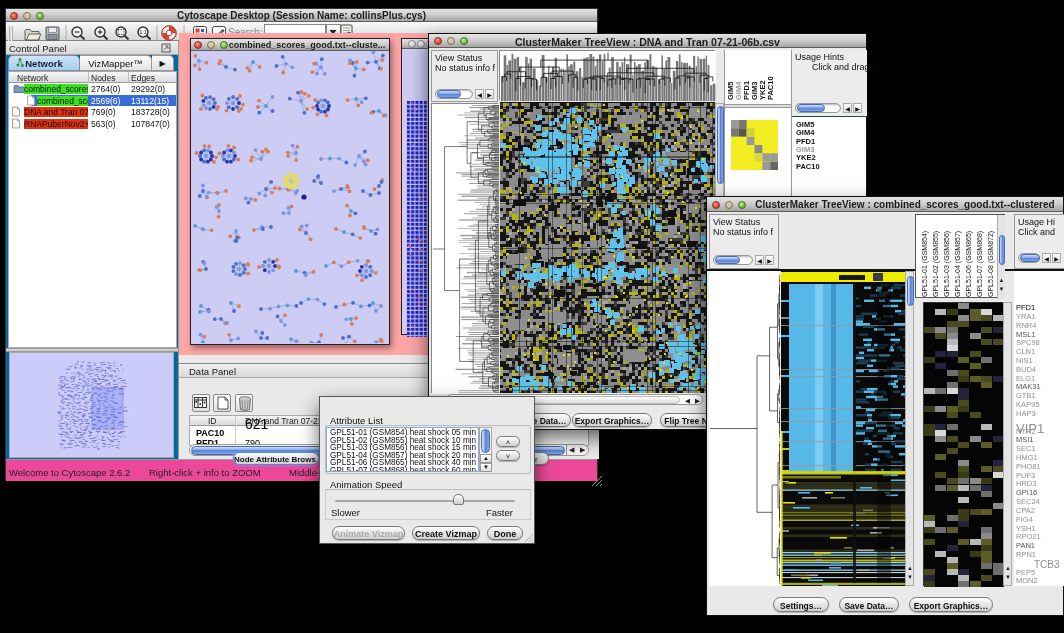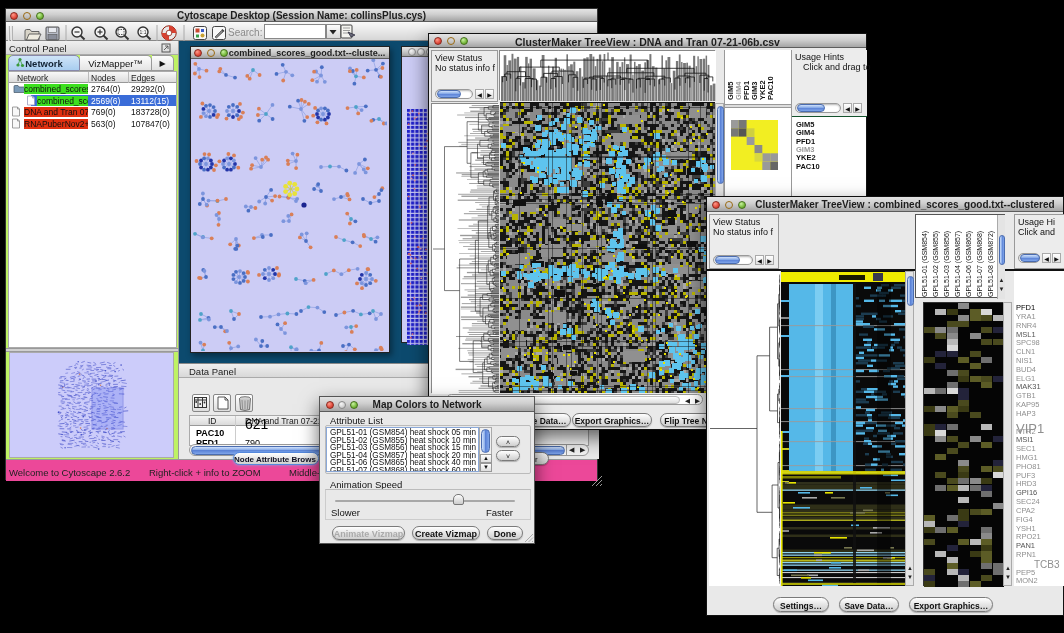--- a/index.html
+++ b/index.html
@@ -87,21 +87,21 @@
         <path d="M1.5 3 L8.5 3 L5 7.5 Z" fill="#222"></path>
       </svg>
       <svg width="18" height="18" viewBox="0 0 18 18" style="position:absolute;left:334px;top:1px">
         <rect x="1" y="2" width="11" height="13" rx="1" fill="#f4f4f0" stroke="#444" stroke-width="1"></rect>
         <line x1="3" y1="5" x2="10" y2="5" stroke="#888" stroke-width="0.8"></line>
         <line x1="3" y1="7.5" x2="10" y2="7.5" stroke="#888" stroke-width="0.8"></line>
         <line x1="3" y1="10" x2="10" y2="10" stroke="#888" stroke-width="0.8"></line>
         <path d="M8 9 L15 12 L11 14 Z" fill="#667" stroke="#223" stroke-width="0.7"></path>
       </svg>
     </div>
-    <div class="abs" style="left:0;top:32px;width:173px;height:418px;background:#bef264;border-right:1px solid #999">
+    <div class="abs" style="left:0;top:32px;width:173px;height:418px;background:#0369a1;border-right:1px solid #999">
       <div class="abs" style="left:0;top:0;width:100%;height:14px;background:linear-gradient(#efefef,#d8d8d8);border-bottom:1px solid #aaa">
         <span class="lbl" style="left:3px;top:2px;font-size:9.5px;color:#222">Control Panel</span>
         <svg width="10" height="10" viewBox="0 0 10 10" style="position:absolute;left:155px;top:2px">
           <rect x="1" y="1" width="8" height="8" fill="none" stroke="#555" stroke-width="1"></rect>
           <path d="M3 7 L7 3 M7 3 l-3 0 M7 3 l0 3" stroke="#555" stroke-width="0.9" fill="none"></path>
         </svg>
       </div>
       <div class="abs" style="left:2px;top:14px;width:169px;height:16px">
         <div class="abs" style="left:0;top:0;width:72px;height:16px;background:linear-gradient(#cfe4f8,#a8cdf0);border:1px solid #88a;border-radius:5px 5px 0 0;text-align:center;font-size:9.5px;font-weight:bold;color:#123;padding-top:2px">Network</div>
         <svg width="9" height="11" viewBox="0 0 9 11" style="position:absolute;left:8px;top:2px">
@@ -226,21 +226,21 @@
           <circle cx="71.4" cy="81.7" r="0.8" fill="#4451c8"></circle>
           <circle cx="95.7" cy="22.7" r="0.8" fill="#5560d0"></circle>
           <rect x="82" y="35" width="31" height="41" fill="#6677ee" opacity="0.3" stroke="#2233cc" stroke-width="1.2"></rect>
         </svg></div>
     </div>
     <div class="abs" style="left:0;top:450px;width:100%;height:22px;background:#ec4899;border-top:1px solid #999;font-size:9.5px;color:#222">
       <span class="lbl" style="left:3px;top:7px">Welcome to Cytoscape 2.6.2</span>
       <span class="lbl" style="left:143px;top:7px">Right-click + info to  ZOOM</span>
       <span class="lbl" style="left:283px;top:7px">Middle-click + drag to  PAN</span>
     </div>
-    <div class="abs" style="left:173px;top:32px;width:420px;height:322px;background:#0c4a6e;overflow:hidden">
+    <div class="abs" style="left:173px;top:24px;width:420px;height:322px;background:#fca5a5;overflow:hidden">
       <div class="abs" style="left:11px;top:5px;width:200px;height:307px;border:1px solid #222;background:#ccccf5;box-shadow:2px 3px 6px rgba(0,0,0,.4)">
         <div class="tb" style="height:12px">
           <div class="tt" style="top:1px;left:36px;right:2px;font-size:9px">combined_scores_good.txt--cluste...</div>
           <div class="mb r" style="left:3px;top:2px"></div>
           <div class="mb y" style="left:16px;top:2px"></div>
           <div class="mb g" style="left:29px;top:2px"></div>
         </div>
         <div class="abs" style="left:0;top:12px;width:198px;height:293px;overflow:hidden"><svg width="196" height="292" viewBox="0 0 196 292" style="">
             <path d="M8.0 9.9L4.3 4.8 M8.0 9.9L3.9 14.5 M8.0 9.9L15.5 11.7 M8.0 9.9L8.5 18.1 M35.0 15.9L29.3 9.8 M35.0 15.9L28.3 12.4 M35.0 15.9L44.0 18.6 M62.0 11.0L58.7 19.7 M62.0 11.0L68.6 16.0 M62.0 11.0L56.3 16.9 M95.0 12.8L91.7 5.8 M95.0 12.8L85.5 14.9 M95.0 12.8L92.2 21.5 M95.0 12.8L101.3 16.3 M130.0 16.5L125.1 12.5 M130.0 16.5L133.8 22.8 M130.0 16.5L121.3 21.2 M130.0 16.5L130.8 8.2 M130.0 16.5L126.0 22.7 M130.0 16.5L123.1 12.7 M165.0 17.3L161.8 12.0 M165.0 17.3L159.0 9.4 M165.0 17.3L163.4 24.7 M165.0 17.3L172.8 18.4 M165.0 17.3L158.9 12.2 M165.0 17.3L165.7 10.9 M185.0 10.8L188.8 17.4 M185.0 10.8L191.9 4.6 M185.0 10.8L182.3 1.2 M185.0 10.8L191.4 9.0 M185.0 10.8L190.0 17.8 M185.0 10.8L176.7 11.6 M18.0 52.0L24.0 52.0 M18.0 52.0L22.6 55.9 M18.0 52.0L19.0 57.9 M18.0 52.0L15.0 57.2 M18.0 52.0L12.4 54.1 M18.0 52.0L12.4 49.9 M18.0 52.0L15.0 46.8 M18.0 52.0L19.0 46.1 M18.0 52.0L22.6 48.1 M15.1 54.1L9.9 57.9 M20.9 54.2L26.0 58.1 M15.6 49.3L11.4 44.5 M21.3 53.4L27.2 55.8 M42.0 52.0L48.0 52.0 M42.0 52.0L46.2 56.2 M42.0 52.0L42.0 58.0 M42.0 52.0L37.8 56.2 M42.0 52.0L36.0 52.0 M42.0 52.0L37.8 47.8 M42.0 52.0L42.0 46.0 M42.0 52.0L46.2 47.8 M44.1 54.9L47.8 60.1 M44.9 54.1L50.0 58.0 M39.6 54.7L35.5 59.6 M45.6 52.6L51.9 53.6 M44.5 49.4L49.0 44.9 M75.0 55.0L68.2 61.7 M75.0 55.0L67.9 49.7 M75.0 55.0L81.5 45.9 M75.0 55.0L66.9 56.0 M75.0 55.0L81.6 60.0 M110.0 50.0L113.9 42.7 M110.0 50.0L113.4 61.8 M110.0 50.0L116.2 58.1 M110.0 50.0L110.5 41.0 M110.0 50.0L107.1 41.7 M110.0 50.0L117.8 44.9 M110.0 50.0L98.8 47.7 M132.0 55.0L138.0 55.0 M132.0 55.0L136.9 58.5 M132.0 55.0L133.9 60.7 M132.0 55.0L130.1 60.7 M132.0 55.0L127.1 58.5 M132.0 55.0L126.0 55.0 M132.0 55.0L127.1 51.5 M132.0 55.0L130.1 49.3 M132.0 55.0L133.9 49.3 M132.0 55.0L136.9 51.5 M128.5 55.6L122.2 56.7 M133.2 58.4L135.5 64.4 M129.2 52.8L124.1 48.9 M130.0 58.0L126.4 63.3 M165.0 48.0L174.8 47.3 M165.0 48.0L170.6 51.1 M165.0 48.0L167.2 54.4 M165.0 48.0L156.5 49.1 M188.0 60.0L192.8 64.5 M188.0 60.0L182.2 60.8 M188.0 60.0L195.3 64.4 M188.0 60.0L180.4 61.8 M15.0 105.0L21.0 105.0 M15.0 105.0L19.9 108.5 M15.0 105.0L16.9 110.7 M15.0 105.0L13.1 110.7 M15.0 105.0L10.1 108.5 M15.0 105.0L9.0 105.0 M15.0 105.0L10.1 101.5 M15.0 105.0L13.1 99.3 M15.0 105.0L16.9 99.3 M15.0 105.0L19.9 101.5 M11.6 103.9L5.5 102.0 M18.6 105.5L24.9 106.3 M16.1 101.6L18.1 95.5 M14.5 101.4L13.5 95.1 M17.9 107.2L23.0 111.0 M38.0 105.0L44.0 105.0 M38.0 105.0L42.9 108.5 M38.0 105.0L39.9 110.7 M38.0 105.0L36.1 110.7 M38.0 105.0L33.1 108.5 M38.0 105.0L32.0 105.0 M38.0 105.0L33.1 101.5 M38.0 105.0L36.1 99.3 M38.0 105.0L39.9 99.3 M38.0 105.0L42.9 101.5 M34.5 104.0L28.4 102.3 M39.8 101.9L43.0 96.4 M41.3 106.3L47.3 108.7 M37.8 101.4L37.4 95.0 M70.0 108.0L64.6 99.1 M70.0 108.0L75.0 98.5 M70.0 108.0L61.1 106.2 M70.0 108.0L77.1 100.7 M70.0 108.0L71.2 100.7 M70.0 108.0L60.1 109.7 M105.0 102.0L101.6 94.6 M105.0 102.0L106.4 95.7 M105.0 102.0L105.1 109.1 M105.0 102.0L96.8 101.6 M105.0 102.0L97.1 105.0 M130.0 108.0L139.0 107.5 M139.0 107.5L148.0 107.6 M148.0 107.6L155.4 111.5 M168.0 105.0L172.8 110.5 M168.0 105.0L164.1 113.9 M168.0 105.0L176.8 109.3 M168.0 105.0L173.9 100.5 M168.0 105.0L174.7 113.4 M12.0 140.0L11.9 134.4 M12.0 140.0L16.0 146.5 M12.0 140.0L15.6 145.7 M12.0 140.0L8.8 145.0 M35.0 140.0L26.4 142.1 M26.4 142.1L17.5 141.6 M17.5 141.6L26.5 141.7 M75.0 138.0L84.1 137.1 M75.0 138.0L81.1 141.6 M75.0 138.0L74.2 144.5 M75.0 138.0L80.1 130.9 M75.0 138.0L68.2 142.5 M105.0 142.0L97.4 138.2 M97.4 138.2L88.5 137.5 M88.5 137.5L97.3 138.8 M97.3 138.8L106.2 139.8 M150.0 138.0L143.0 140.1 M150.0 138.0L156.3 134.9 M150.0 138.0L158.5 140.4 M150.0 138.0L156.9 136.6 M172.0 140.0L179.4 144.0 M179.4 144.0L188.0 142.0 M60.0 148.0L57.4 151.7 M60.0 148.0L64.4 149.0 M60.0 148.0L54.8 147.5 M130.0 132.0L126.5 126.6 M130.0 132.0L123.1 130.0 M130.0 132.0L127.2 125.1 M188.0 135.0L191.3 129.2 M188.0 135.0L183.4 138.1 M188.0 135.0L190.4 131.1 M12.0 178.0L4.0 174.8 M4.0 174.8L11.8 178.3 M11.8 178.3L20.7 179.3 M45.0 180.0L47.8 186.5 M45.0 180.0L44.2 189.8 M45.0 180.0L45.3 189.9 M45.0 180.0L46.4 186.6 M45.0 180.0L39.2 185.3 M80.0 176.0L71.0 176.0 M71.0 176.0L62.9 179.1 M62.9 179.1L71.8 178.0 M115.0 182.0L108.9 178.4 M115.0 182.0L110.7 175.5 M115.0 182.0L115.7 174.3 M115.0 182.0L119.6 188.3 M145.0 178.0L153.1 181.1 M153.1 181.1L161.6 183.3 M161.6 183.3L169.2 187.1 M180.0 180.0L172.8 175.8 M180.0 180.0L184.6 182.7 M180.0 180.0L186.4 178.3 M180.0 180.0L173.1 177.3 M28.0 160.0L27.5 165.8 M28.0 160.0L27.9 154.0 M28.0 160.0L25.5 156.0 M98.0 162.0L100.6 155.4 M98.0 162.0L97.3 156.9 M98.0 162.0L92.4 162.2 M160.0 160.0L158.9 164.5 M160.0 160.0L164.4 162.3 M160.0 160.0L156.2 154.6 M15.0 218.0L8.1 218.8 M15.0 218.0L12.3 210.9 M15.0 218.0L13.4 212.0 M15.0 218.0L9.5 219.2 M48.0 218.0L54.0 218.0 M48.0 218.0L52.6 221.9 M48.0 218.0L49.0 223.9 M48.0 218.0L45.0 223.2 M48.0 218.0L42.4 220.1 M48.0 218.0L42.4 215.9 M48.0 218.0L45.0 212.8 M48.0 218.0L49.0 212.1 M48.0 218.0L52.6 214.1 M51.1 216.2L56.7 213.0 M51.3 216.5L57.1 213.8 M51.2 219.6L56.9 222.5 M78.0 215.0L84.0 215.0 M78.0 215.0L82.2 219.2 M78.0 215.0L78.0 221.0 M78.0 215.0L73.8 219.2 M78.0 215.0L72.0 215.0 M78.0 215.0L73.8 210.8 M78.0 215.0L78.0 209.0 M78.0 215.0L82.2 210.8 M80.9 212.8L86.0 209.0 M74.4 215.3L68.0 215.9 M81.6 215.6L87.9 216.6 M81.6 215.1L88.0 215.2 M105.0 220.0L113.7 221.8 M113.7 221.8L122.6 220.9 M122.6 220.9L114.7 224.2 M135.0 215.0L142.8 211.4 M142.8 211.4L150.4 215.2 M150.4 215.2L157.8 211.2 M157.8 211.2L166.6 209.8 M175.0 220.0L181.0 220.0 M175.0 220.0L179.2 224.2 M175.0 220.0L175.0 226.0 M175.0 220.0L170.8 224.2 M175.0 220.0L169.0 220.0 M175.0 220.0L170.8 215.8 M175.0 220.0L175.0 214.0 M175.0 220.0L179.2 215.8 M173.6 223.3L171.0 229.2 M175.5 216.4L176.5 210.1 M175.8 216.5L177.2 210.2 M171.8 221.6L166.0 224.4 M178.5 220.7L184.8 221.8 M10.0 255.0L17.5 258.8 M17.5 258.8L9.0 260.9 M9.0 260.9L17.9 260.5 M40.0 252.0L48.0 255.0 M40.0 252.0L43.0 260.0 M48.0 255.0L43.0 260.0 M70.0 258.0L79.0 257.7 M79.0 257.7L87.5 255.4 M87.5 255.4L96.4 254.5 M96.4 254.5L105.4 255.0 M110.0 252.0L117.5 248.1 M117.5 248.1L126.4 248.6 M126.4 248.6L133.3 253.1 M145.0 256.0L153.4 253.5 M153.4 253.5L162.1 251.8 M162.1 251.8L169.9 255.4 M169.9 255.4L178.7 254.3 M182.0 252.0L190.0 255.0 M182.0 252.0L185.0 260.0 M190.0 255.0L185.0 260.0 M30.0 268.0L23.8 268.1 M30.0 268.0L34.2 272.3 M30.0 268.0L36.0 272.0 M90.0 270.0L86.5 265.4 M90.0 270.0L94.1 264.2 M90.0 270.0L94.0 274.1 M160.0 268.0L155.3 268.3 M160.0 268.0L165.2 267.1 M160.0 268.0L160.8 272.9 M12.0 291.5L9.5 283.7 M12.0 291.5L18.9 295.6 M12.0 291.5L13.2 285.6 M40.0 289.2L47.2 287.4 M40.0 289.2L38.2 283.8 M40.0 289.2L37.3 297.3 M70.0 287.1L71.3 282.0 M70.0 287.1L76.2 287.0 M70.0 287.1L64.9 280.5 M100.0 288.2L100.2 296.8 M100.0 288.2L105.6 290.2 M100.0 288.2L105.3 291.2 M128.0 291.4L120.3 291.7 M128.0 291.4L123.7 296.5 M128.0 291.4L130.3 283.9 M158.0 285.6L154.9 293.2 M158.0 285.6L152.0 287.0 M158.0 285.6L163.8 290.3 M185.0 291.2L178.4 294.9 M185.0 291.2L189.8 288.6 M185.0 291.2L190.7 290.2" stroke="#94a4e4" stroke-width="0.8" fill="none"></path>
             <circle cx="8.0" cy="9.9" r="1.9" fill="#7c95dd"></circle>
@@ -1062,21 +1062,21 @@
           <rect x="0.0" y="8.3" width="7.8" height="8.3" fill="#777777"></rect>
           <rect x="31.3" y="41.7" width="7.8" height="8.3" fill="#999999"></rect>
           <rect x="39.2" y="33.3" width="7.8" height="8.3" fill="#999999"></rect>
           <rect x="15.7" y="8.3" width="7.8" height="8.3" fill="#cfcf40"></rect>
           <rect x="23.5" y="33.3" width="7.8" height="8.3" fill="#d8d840"></rect>
         </svg></div>
     </div>
     <div class="abs" style="left:362px;top:16px;width:75px;height:343px;background:#fff;border-left:1px solid #999">
       <div class="abs" style="left:0;top:0;width:75px;height:67px;background:#ececec;border-bottom:1px solid #14532d">
         <span class="lbl" style="left:3px;top:2px;font-size:9px;color:#111">Usage Hints</span>
-        <span class="lbl" style="left:11px;top:12px;font-size:9px;color:#111">Click and drag to</span>
+        <span class="lbl" style="left:20px;top:12px;font-size:9px;color:#111">Click and drag to</span>
         <div class="sl" style="left:3px;top:53px;width:46px;height:10px"></div>
         <div class="aquaH" style="left:5px;top:54px;width:28px;height:8px"></div>
         <div class="abs" style="left:51px;top:53px;width:9px;height:10px;background:linear-gradient(#fff,#e0e0e0);border:1px solid #aaa;font-size:6px;color:#111;text-align:center;line-height:10px">◀</div>
         <div class="abs" style="left:61px;top:53px;width:9px;height:10px;background:linear-gradient(#fff,#e0e0e0);border:1px solid #aaa;font-size:6px;color:#111;text-align:center;line-height:10px">▶</div>
       </div>
       <span class="lbl" style="left:4px;top:70.0px;font-size:7.5px;font-weight:bold;color:#111">GIM5</span>
       <span class="lbl" style="left:4px;top:78.3px;font-size:7.5px;font-weight:bold;color:#111">GIM4</span>
       <span class="lbl" style="left:4px;top:86.6px;font-size:7.5px;font-weight:bold;color:#111">PFD1</span>
       <span class="lbl" style="left:4px;top:94.9px;font-size:7.5px;font-weight:bold;color:#999">GIM3</span>
       <span class="lbl" style="left:4px;top:103.2px;font-size:7.5px;font-weight:bold;color:#111">YKE2</span>
@@ -1447,26 +1447,20 @@
       <div class="sl" style="left:3px;top:38px;width:22px;height:10px"></div>
       <div class="aquaH" style="left:5px;top:39px;width:20px;height:8px"></div>
       <div class="abs" style="left:27px;top:38px;width:9px;height:10px;background:linear-gradient(#fff,#e0e0e0);border:1px solid #aaa;font-size:6px;color:#111;text-align:center;line-height:10px">◀</div>
       <div class="abs" style="left:37px;top:38px;width:9px;height:10px;background:linear-gradient(#fff,#e0e0e0);border:1px solid #aaa;font-size:6px;color:#111;text-align:center;line-height:10px">▶</div>
     </div>
     <div class="pill" style="left:66px;top:400px;width:56px;height:15px;font-size:8.5px;font-weight:bold;padding-top:2.5px">Settings…</div>
     <div class="pill" style="left:132px;top:400px;width:60px;height:15px;font-size:8.5px;font-weight:bold;padding-top:2.5px">Save Data…</div>
     <div class="pill" style="left:202px;top:400px;width:84px;height:15px;font-size:8.5px;font-weight:bold;padding-top:2.5px">Export Graphics…</div>
   </div>
 <div class="win" id="dlg" style="left:319px;top:396px;width:216px;height:148px;border:1px solid #555">
-    <div class="tb" style="height:15px">
-      <div class="tt" style="top:2px;font-size:10px">Map Colors to Network</div>
-      <div class="mb r" style="left:6px;top:3.5px"></div>
-      <div class="mb n" style="left:18px;top:3.5px"></div>
-      <div class="mb g" style="left:30px;top:3.5px"></div>
-    </div>
     <span class="lbl" style="left:10px;top:18px;font-size:9.5px;color:#111">Attribute List</span>
     <div class="abs" style="left:5px;top:28px;width:206px;height:49px;border:1px solid #bbb;border-radius:2px"></div>
     <div class="abs" style="left:6px;top:30px;width:153px;height:45px;background:#fff;border:1.5px solid #8aa8d8;overflow:hidden;font-size:8.2px;color:#111;line-height:7.6px;padding:1px 0 0 3px;white-space:nowrap">GPL51-01 (GSM854) heat shock 05 min<br>GPL51-02 (GSM855) heat shock 10 min<br>GPL51-03 (GSM856) heat shock 15 min<br>GPL51-04 (GSM857) heat shock 20 min<br>GPL51-06 (GSM865) heat shock 40 min<br>GPL51-07 (GSM868) heat shock 60 min</div>
     <div class="abs" style="left:159px;top:30px;width:13px;height:45px;background:#f0f0f0;border:1px solid #aaa">
       <div class="aquaV" style="left:1px;top:1px;width:9px;height:24px"></div>
       <div class="abs" style="left:0;top:26px;width:12px;height:9px;background:linear-gradient(#fff,#ddd);border:0.5px solid #999;font-size:6px;text-align:center;color:#111">▲</div>
       <div class="abs" style="left:0;top:35px;width:12px;height:9px;background:linear-gradient(#fff,#ddd);border:0.5px solid #999;font-size:6px;text-align:center;color:#111">▼</div>
     </div>
     <div class="pill" style="left:176px;top:39px;width:24px;height:11px;font-size:7px;padding-top:2px">˄</div>
     <div class="pill" style="left:176px;top:53px;width:24px;height:11px;font-size:7px;padding-top:2px">˅</div>

